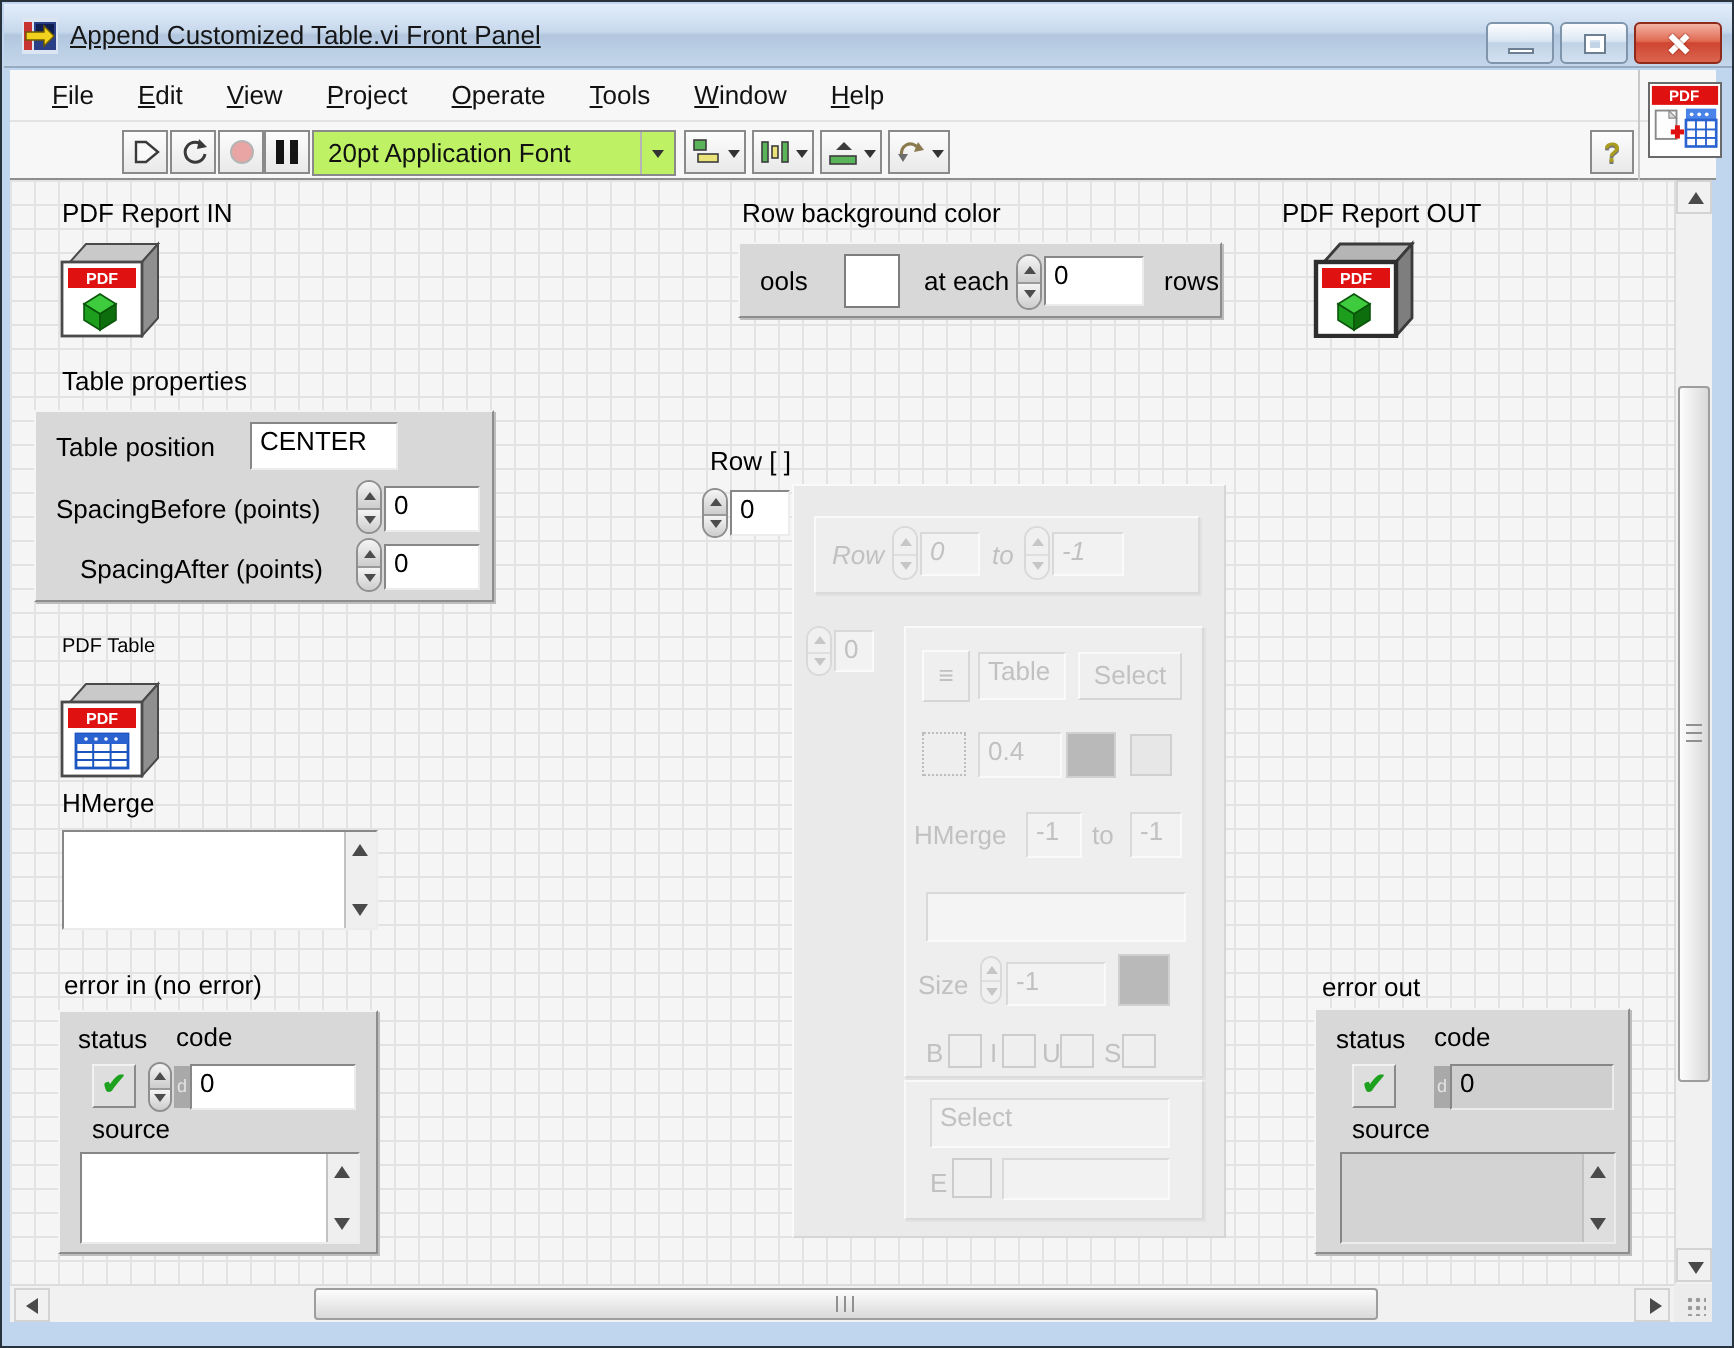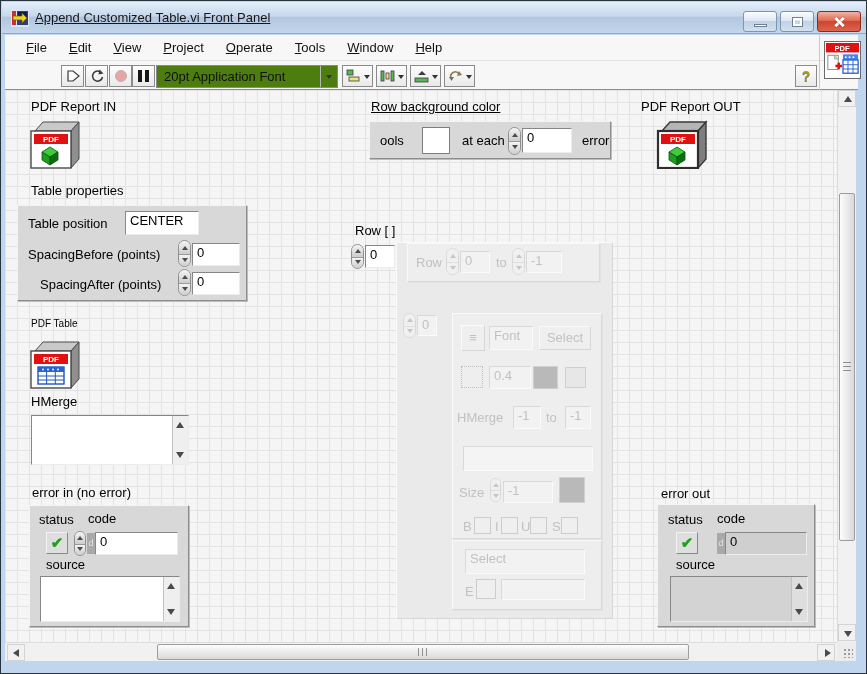--- a/index.html
+++ b/index.html
@@ -32,21 +32,21 @@
   .menubar{position:absolute;left:4px;top:34px;width:853px;height:26px;background:#f7f7f7;
     display:flex;align-items:center;padding-left:10px;border-bottom:1px solid #e3e3e3;}
   .mi{padding:3px 11px;color:#111;text-align:right;}
   .mi u{text-decoration:underline;}
   
   .toolbar{position:absolute;left:4px;top:60px;width:853px;height:29px;background:#f7f7f7;
     border-bottom:1px solid #8e8e8e;}
   .tbtn{position:absolute;top:4px;height:22px;border:1px solid #8a8a8a;
     background:linear-gradient(#fdfdfd,#e9e9e9);display:flex;align-items:center;justify-content:center;}
   .tbtn .dd{width:0;height:0;border:3px solid transparent;border-top:4px solid #333;margin-left:3px;margin-top:4px;}
-  .font-drop{position:absolute;left:151px;top:4px;width:182px;height:23px;border:1px solid #8a8a8a;background:#4d7c0f;
+  .font-drop{position:absolute;left:151px;top:4px;width:182px;height:23px;border:1px solid #8a8a8a;background:#bef264;
     display:flex;align-items:center;gap:12px;}
   .font-drop .txt{flex:1;padding-left:7px;font-size:13px;color:#111;white-space:nowrap;overflow:hidden;}
   .font-drop .dd-box{width:17px;height:100%;border-left:1px solid #b5b5b5;display:flex;align-items:center;justify-content:center;}
   .font-drop .dd-box .dd{width:0;height:0;border:3px solid transparent;border-top:4px solid #333;margin-top:4px;}
   .pause-bars{display:flex;gap:3px;}
   .pause-bars i{display:block;width:4px;height:12px;background:#151515;}
   .help-btn{left:790px;width:22px;color:#aa9d1e;font-weight:bold;font-size:14px;text-shadow:0 1px 0 #777;}
   .tb-sep{position:absolute;left:814px;top:-26px;width:1px;height:55px;background:#c9c9c9;}
   .vi-large{position:absolute;left:819px;top:-20px;width:37px;height:38px;border:1px solid #6a6a6a;background:#fff;}
   
@@ -235,31 +235,31 @@
       <polygon points="6,12 14,3 50,3 42,12" fill="#c9c9c9" stroke="#4a4a4a" stroke-width="1"></polygon>
       <polygon points="42,12 50,3 50,40 42,49" fill="#8f8f8f" stroke="#4a4a4a" stroke-width="1"></polygon>
       <rect x="2" y="12" width="40" height="37" fill="#ffffff" stroke="#4a4a4a" stroke-width="1.4"></rect>
       <rect x="5" y="15" width="34" height="10" fill="#e01111"></rect>
       <text x="22" y="23" font-size="8" font-weight="bold" fill="#ffffff" text-anchor="middle" font-family="Liberation Sans,sans-serif">PDF</text>
       <polygon points="13,33 21,28 29,33 21,38" fill="#3ecc3e" stroke="#0a560a" stroke-width="0.8"></polygon>
       <polygon points="13,33 21,38 21,46 13,41" fill="#1d9e1d" stroke="#0a560a" stroke-width="0.8"></polygon>
       <polygon points="29,33 21,38 21,46 29,41" fill="#0c6e0c" stroke="#0a560a" stroke-width="0.8"></polygon>
     </svg>
 
-    <div class="lbl" style="left:366px;top:9px;text-decoration:underline;">Row background color</div>
+    <div class="lbl" style="left:366px;top:9px;">Row background color</div>
     <div class="cluster" style="left:364px;top:31px;width:242px;height:38px;">
       <div class="lbl" style="left:10px;top:11px;">ools</div>
       <div class="colorbox" style="left:52px;top:5px;width:28px;height:27px;"></div>
       <div class="lbl" style="left:92px;top:11px;">at each</div>
       <div class="spin" style="left:138px;top:5px;height:28px;">
           <div class="up"></div>
           <div class="dn"></div>
         </div>
       <div class="fld" style="left:152px;top:6px;width:50px;height:25px;">0</div>
-      <div class="lbl" style="left:212px;top:11px;">error</div>
+      <div class="lbl" style="left:212px;top:11px;">rows</div>
     </div>
 
     <div class="lbl" style="left:636px;top:9px;">PDF Report OUT</div>
     <svg style="position:absolute;left:651px;top:29px;" width="52" height="50" viewBox="0 0 52 50">
       <polygon points="6,12 14,3 50,3 42,12" fill="#b5b5b5" stroke="#3a3a3a" stroke-width="1.4"></polygon>
       <polygon points="42,12 50,3 50,40 42,49" fill="#7e7e7e" stroke="#3a3a3a" stroke-width="1.4"></polygon>
       <rect x="2" y="12" width="40" height="37" fill="#ffffff" stroke="#2e2e2e" stroke-width="2.2"></rect>
       <rect x="5" y="15" width="34" height="10" fill="#e01111"></rect>
       <text x="22" y="23" font-size="8" font-weight="bold" fill="#ffffff" text-anchor="middle" font-family="Liberation Sans,sans-serif">PDF</text>
       <polygon points="13,33 21,28 29,33 21,38" fill="#3ecc3e" stroke="#0a560a" stroke-width="0.8"></polygon>
@@ -287,21 +287,21 @@
 
     <div class="lbl" style="left:350px;top:133px;">Row [ ]</div>
     <div class="spin" style="left:346px;top:154px;height:25px;">
         <div class="up"></div>
         <div class="dn"></div>
       </div>
     <div class="fld" style="left:360px;top:155px;width:30px;height:23px;">0</div>
 
     <div class="ghost-cluster ghost" style="left:391px;top:152px;width:217px;height:377px;">
 
-      <div class="ghost-sub" style="left:10px;top:0;width:193px;height:39px;">
+      <div class="ghost-sub" style="left:10px;top:15px;width:193px;height:39px;font-style:italic;">
         <div class="lbl" style="left:8px;top:11px;">Row</div>
         <div class="spin" style="left:38px;top:4px;height:27px;">
             <div class="up"></div>
             <div class="dn"></div>
           </div>
         <div class="fld" style="left:52px;top:7px;width:30px;height:22px;">0</div>
         <div class="lbl" style="left:88px;top:11px;">to</div>
         <div class="spin" style="left:104px;top:4px;height:27px;">
             <div class="up"></div>
             <div class="dn"></div>
@@ -310,21 +310,21 @@
       </div>
 
       <div class="spin" style="left:6px;top:70px;height:25px;">
           <div class="up"></div>
           <div class="dn"></div>
         </div>
       <div class="fld" style="left:20px;top:72px;width:20px;height:21px;">0</div>
 
       <div class="ghost-sub" style="left:55px;top:70px;width:150px;height:226px;">
         <div class="ghost-btn" style="left:8px;top:11px;width:24px;height:26px;line-height:24px;font-size:13px;"><span>≡</span></div>
-        <div class="fld" style="left:36px;top:12px;width:44px;height:24px;">Font</div>
+        <div class="fld" style="left:36px;top:12px;width:44px;height:24px;">Table</div>
         <div class="ghost-btn" style="left:86px;top:12px;width:52px;height:24px;line-height:22px;">Select</div>
         <div class="ghost-check dotted" style="left:8px;top:52px;width:22px;height:22px;"></div>
         <div class="fld" style="left:36px;top:52px;width:42px;height:23px;">0.4</div>
         <div class="ghost-colorbox" style="left:80px;top:52px;width:25px;height:23px;background:#b9b9b9;"></div>
         <div class="ghost-colorbox" style="left:112px;top:53px;width:21px;height:21px;background:#e7e7e7;"></div>
         <div class="lbl" style="left:4px;top:96px;">HMerge</div>
         <div class="fld" style="left:60px;top:92px;width:28px;height:23px;">-1</div>
         <div class="lbl" style="left:93px;top:96px;">to</div>
         <div class="fld" style="left:112px;top:92px;width:26px;height:23px;">-1</div>
         <div class="fld" style="left:10px;top:132px;width:130px;height:25px;background:#f4f4f4;"></div>

